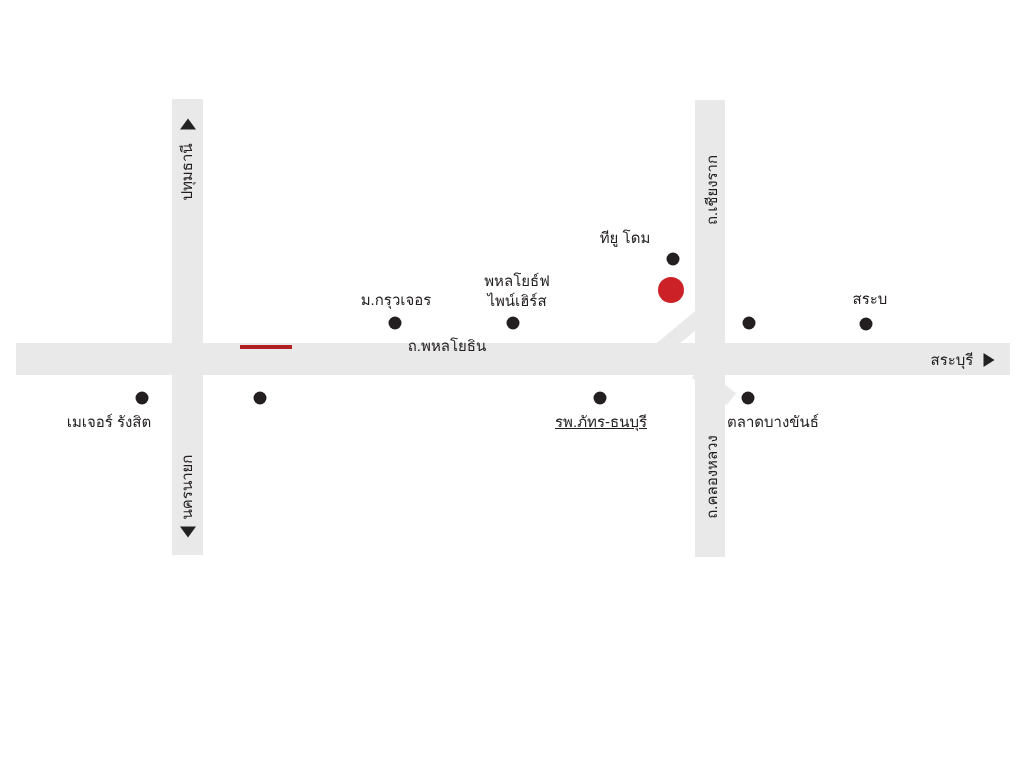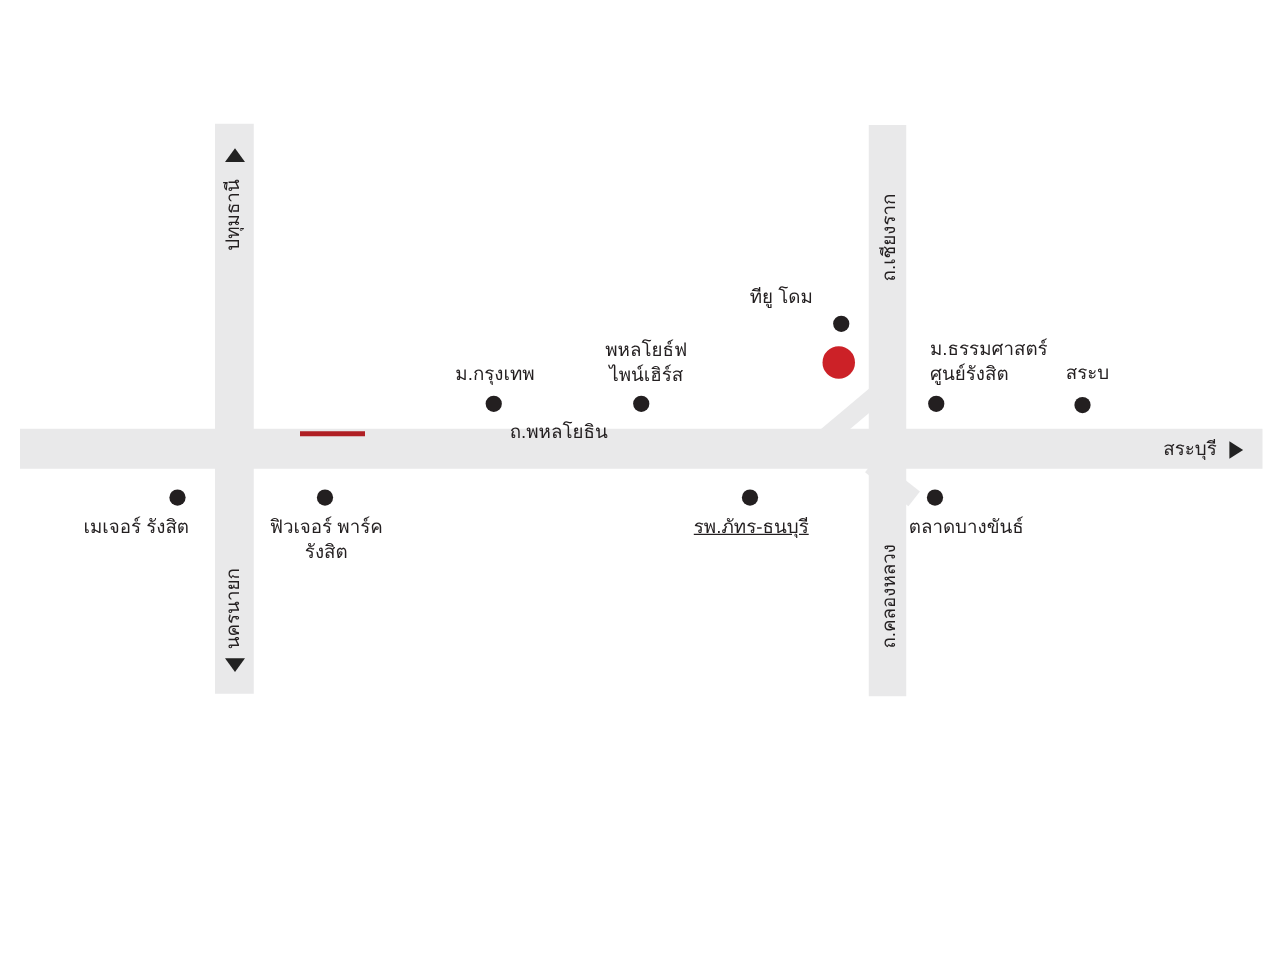--- a/index.html
+++ b/index.html
@@ -55,37 +55,29 @@
   <div class="arrow arrow-right" style="left:989px;top:360px;"></div>
 
   <div class="label vert" style="left:187px;top:172px;">ปทุมธานี</div>
   <div class="label vert" style="left:187px;top:487px;">นครนายก</div>
   <div class="label vert" style="left:712px;top:190px;">ถ.เชียงราก</div>
   <div class="label vert" style="left:712px;top:477px;">ถ.คลองหลวง</div>
 
   <div class="label" style="left:447px;top:346px;">ถ.พหลโยธิน</div>
   <div class="label" style="left:952px;top:360px;">สระบุรี</div>
 
-  <div class="label" style="left:396px;top:300px;">ม.กรุงเทพ</div>
+  <div class="label" style="left:396px;top:300px;">ม.กรุวเจอร</div>
   <div class="label" style="left:517px;top:291px;">
     <span style="display:block">พหลโยธ์ฟ</span>
     <span style="display:block">ไพน์เฮิร์ส</span>
   </div>
   <div class="label" style="left:625px;top:238px;">ทียู โดม</div>
-  <div class="label left-align" style="left:744px;top:270px;">
-    <span style="display:block">ม.ธรรมศาสตร์</span>
-    <span style="display:block">ศูนย์รังสิต</span>
-  </div>
   <div class="label" style="left:870px;top:299px;">สระบ</div>
 
   <div class="label" style="left:109px;top:422px;">เมเจอร์ รังสิต</div>
-  <div class="label" style="left:261px;top:432px;">
-    <span style="display:block">ฟิวเจอร์ พาร์ค</span>
-    <span style="display:block">รังสิต</span>
-  </div>
   <div class="label" style="left:601px;top:422px;text-decoration:underline;">รพ.ภัทร-ธนบุรี</div>
   <div class="label" style="left:773px;top:422px;">ตลาดบางขันธ์</div>
 
   <div class="dot" style="left:395px;top:323px;"></div>
   <div class="dot" style="left:513px;top:323px;"></div>
   <div class="dot" style="left:673px;top:259px;"></div>
   <div class="dot" style="left:749px;top:323px;"></div>
   <div class="dot" style="left:866px;top:324px;"></div>
   <div class="dot" style="left:142px;top:398px;"></div>
   <div class="dot" style="left:260px;top:398px;"></div>

